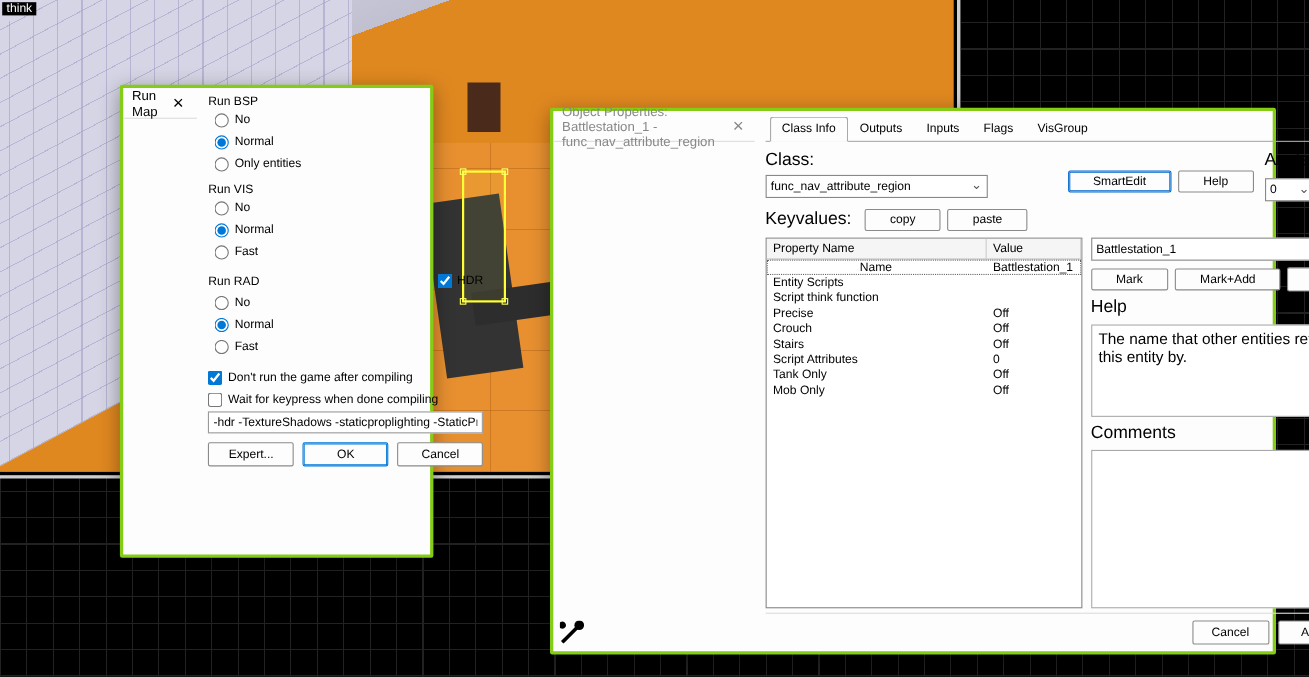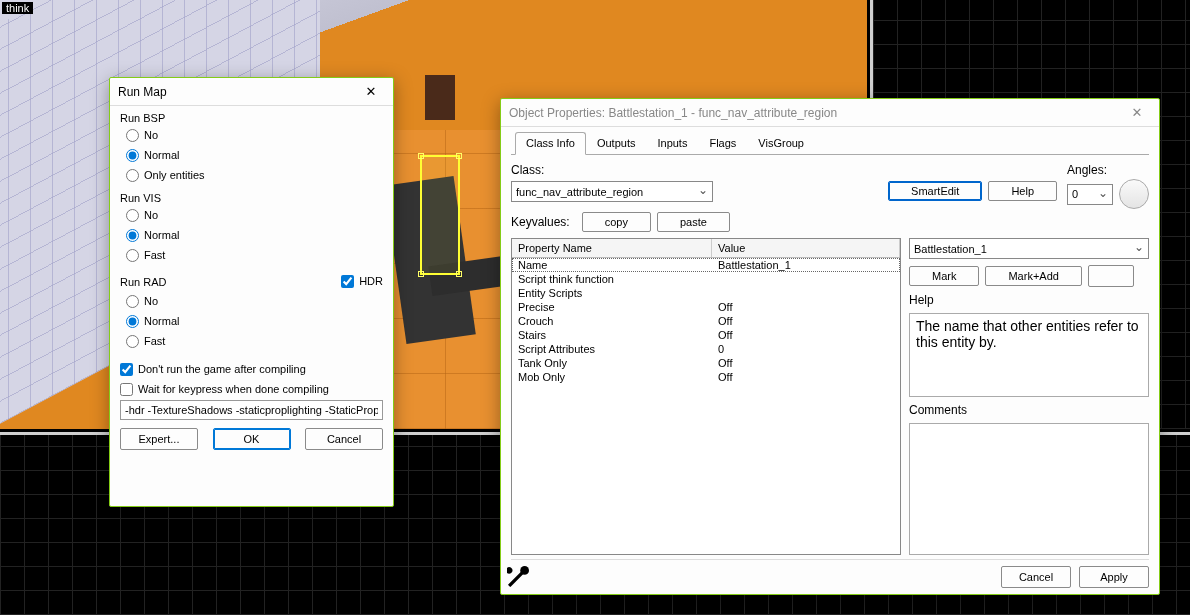--- a/index.html
+++ b/index.html
@@ -56,23 +56,23 @@
       repeating-linear-gradient(0deg,#222 0 1px, transparent 1px 24px),
       repeating-linear-gradient(90deg,#222 0 1px, transparent 1px 24px),
       repeating-linear-gradient(0deg,#444 0 1px, transparent 1px 96px),
       repeating-linear-gradient(90deg,#444 0 1px, transparent 1px 96px),
       #000;
     border-top:3px solid #cfcfcf;
   }
 
   
   .win {
-    position:absolute; background:#fdfdfd; border:1px solid #84cc16; border-radius:2px;
+    position:absolute; background:#fdfdfd; border:3px solid #84cc16; border-radius:2px;
     box-shadow:0 4px 18px rgba(0,0,0,0.35);
-    display:flex; flex-direction:column;
+    display:flex; 
   }
   .titlebar {
     height:28px; display:flex; align-items:center; justify-content:space-between;
     padding:0 8px; font-size:12px; color:#000; border-bottom:1px solid #ddd;
   }
   .titlebar.inactive { color:#888; }
   .close-x { width:28px; height:20px; display:flex; align-items:center; justify-content:center; font-size:13px; color:#000; }
 
   
   #runmap { left:109px; top:77px; width:285px; height:430px; }
@@ -86,34 +86,34 @@
   .btn { height:22px; min-width:78px; border:1px solid #8a8a8a; background:#fdfdfd; font-size:11px; border-radius:2px; display:flex; align-items:center; justify-content:center; }
   .btn.default { border:1px solid #0078d7; box-shadow:inset 0 0 0 1px #0078d7; }
 
   
   #objprops { left:500px; top:98px; width:660px; height:497px; }
   #objprops .body { padding:4px 10px 6px 10px; display:flex; flex-direction:column; flex:1; }
   .tabs { display:flex; gap:0; border-bottom:1px solid #aaa; padding-left:4px; }
   .tab { padding:4px 10px 5px 10px; font-size:11px; border:1px solid transparent; border-bottom:none; position:relative; top:1px; }
   .tab.active { background:#fdfdfd; border-color:#aaa; border-bottom:1px solid #fdfdfd; border-radius:3px 3px 0 0; }
   .row { display:flex; align-items:center; gap:6px; }
-  .lbl { font-size:12px; }
+  .lbl { font-size:16px; }
   .combo { height:21px; border:1px solid #888; font-size:11px; padding:0 18px 0 4px; background:#fff; position:relative; display:flex; align-items:center; }
   .combo::after { content:"⌄"; position:absolute; right:4px; top:1px; font-size:12px; color:#555; }
   .smallbtn { height:20px; padding:0 22px; border:1px solid #8a8a8a; background:#fdfdfd; font-size:11px; border-radius:2px; display:flex; align-items:center; justify-content:center; }
   .smallbtn.active { border-color:#0066cc; box-shadow:inset 0 0 0 1px #0066cc; }
   .angle-circle { width:30px; height:30px; border-radius:50%; border:1px solid #aaa; background:linear-gradient(#fafafa,#e4e4e4); position:relative; }
 
   .kv-area { display:flex; gap:8px; flex:1; margin-top:6px; }
   .kv-table { flex:1; border:1px solid #888; background:#fff; font-size:11px; overflow:hidden; min-height:280px;}
   .kv-head { display:flex; background:#f5f5f5; border-bottom:1px solid #bbb; }
   .kv-head div { padding:3px 6px; border-right:1px solid #ccc; }
   .kv-row { display:flex; }
   .kv-row div { padding:1px 6px; border-right:1px solid transparent; }
-  .kv-row.sel { outline:1px dotted #666; outline-offset:-1px; }
+  .kv-row.sel { outline:1px dotted #666; outline-offset:-1px;text-align:center; }
   .col-name { width:200px; }
   .col-val { flex:1; }
   .side-panel { width:240px; display:flex; flex-direction:column; gap:6px; }
   .help-box { border:1px solid #aaa; height:84px; font-size:14px; padding:4px 6px; background:#fff; }
   .comments-box { border:1px solid #aaa; flex:1; min-height:60px; background:#fff; }
   .eyedrop { width:22px; height:22px; display:flex; align-items:center; justify-content:center; font-size:14px; }
 
   .bottom-btns { display:flex; justify-content:flex-end; gap:8px; padding:6px 0 0 0; border-top:1px solid #ddd; margin-top:4px;}
   .resize-grip { position:absolute; left:6px; bottom:6px; width:22px; height:22px; }
   .resize-grip svg { width:22px; height:22px; }
@@ -261,25 +261,25 @@
         <div class="kv-head">
           <div class="col-name">Property Name</div>
           <div class="col-val">Value</div>
         </div>
         <div id="kv-rows">
             <div class="kv-row sel">
               <div class="col-name">Name</div>
               <div class="col-val">Battlestation_1</div>
             </div>
             <div class="kv-row">
+              <div class="col-name">Entity Scripts</div>
+              <div class="col-val"></div>
+            </div>
+            <div class="kv-row">
               <div class="col-name">Script think function</div>
-              <div class="col-val"></div>
-            </div>
-            <div class="kv-row">
-              <div class="col-name">Entity Scripts</div>
               <div class="col-val"></div>
             </div>
             <div class="kv-row">
               <div class="col-name">Precise</div>
               <div class="col-val">Off</div>
             </div>
             <div class="kv-row">
               <div class="col-name">Crouch</div>
               <div class="col-val">Off</div>
             </div>

